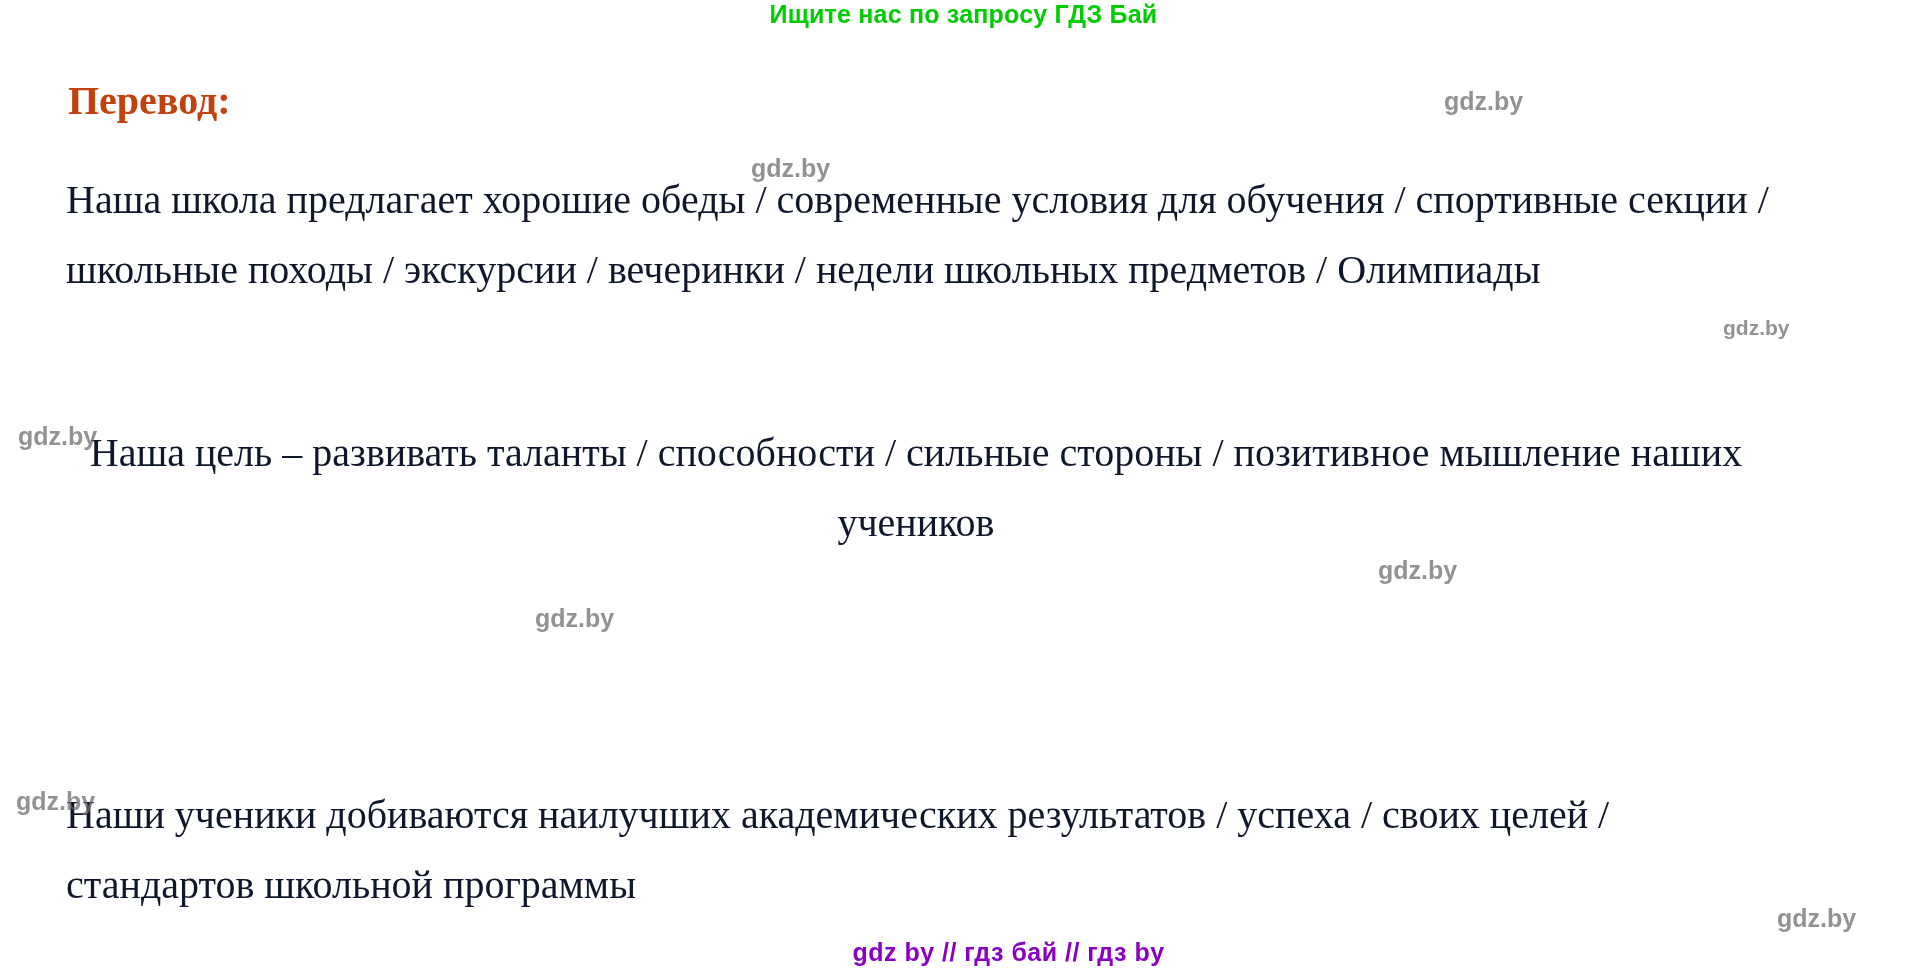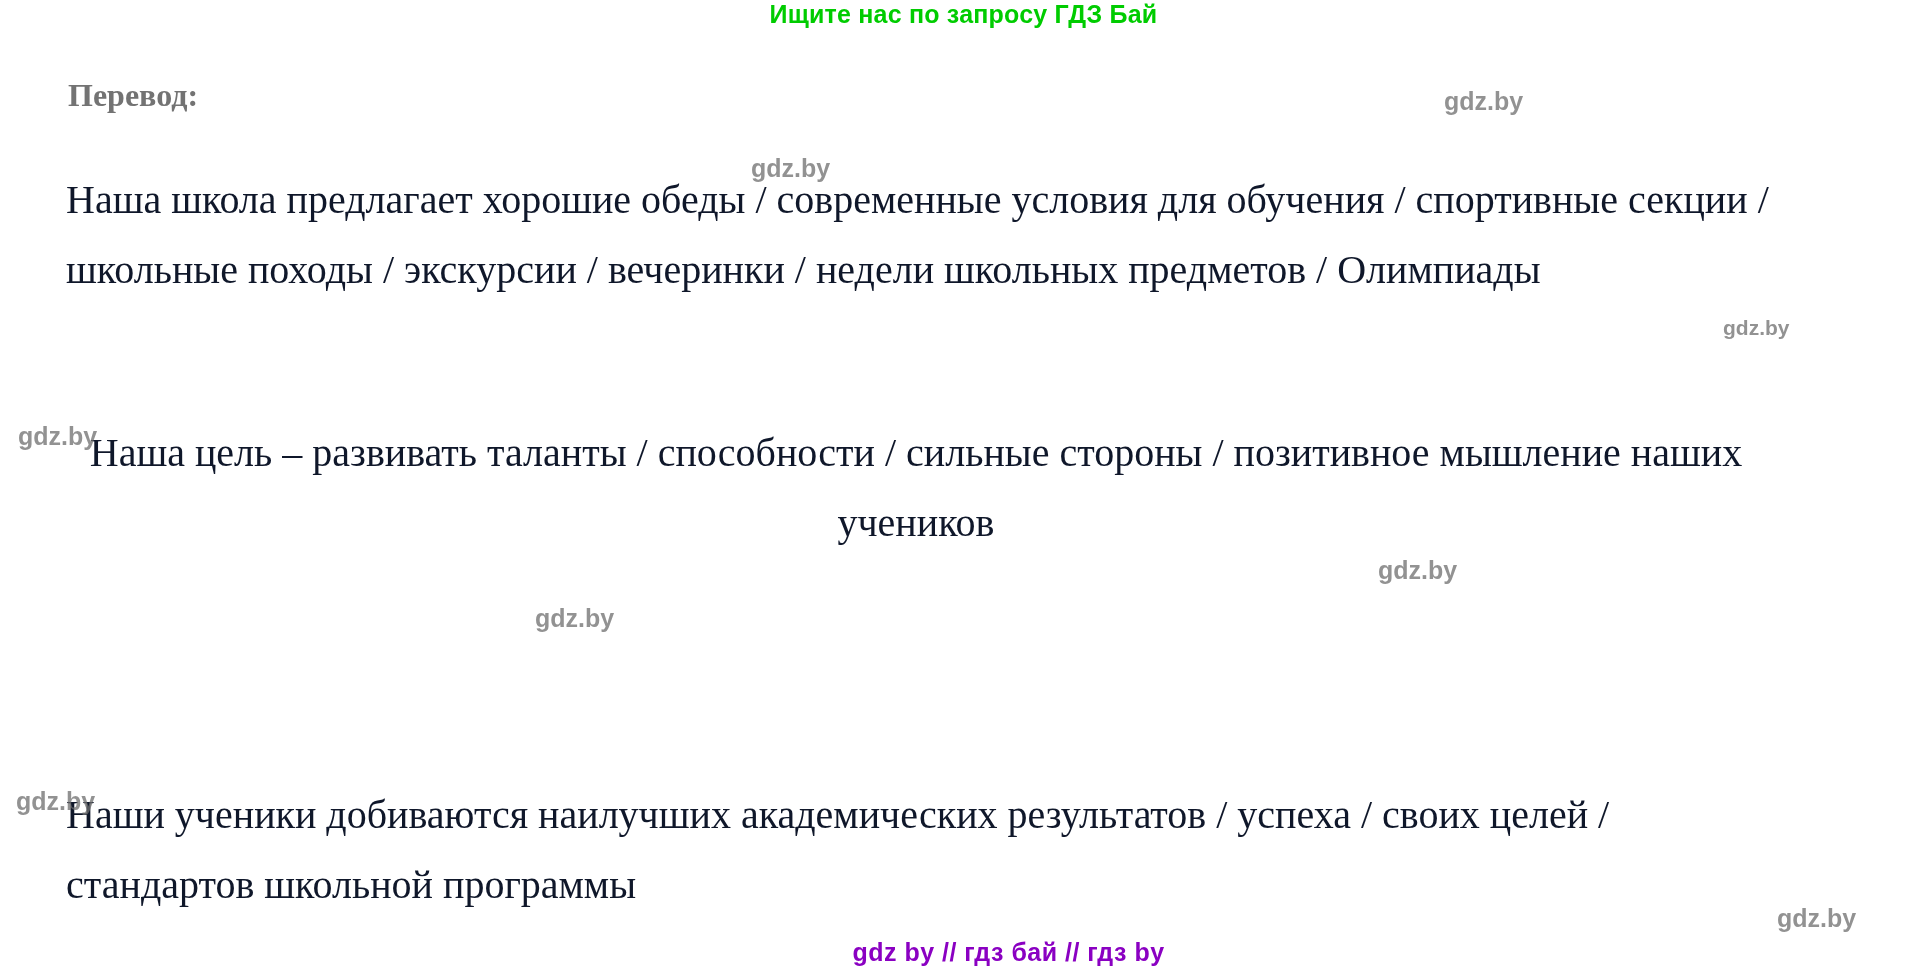--- a/index.html
+++ b/index.html
@@ -31,23 +31,23 @@
     font-size: 25px;
     font-weight: bold;
     color: #00cc00;
     letter-spacing: 0.2px;
   }
   .heading {
     position: absolute;
     left: 68px;
     top: 77px;
     font-family: "Liberation Serif", serif;
-    font-size: 32px;
+    font-size: 40px;
     font-weight: bold;
-    color: #737373;
+    color: #c2410c;
   }
   .para {
     position: absolute;
     left: 66px;
     width: 1740px;
     font-family: "Liberation Serif", serif;
     font-size: 40px;
     line-height: 70px;
     color: #0f172a;
   }

